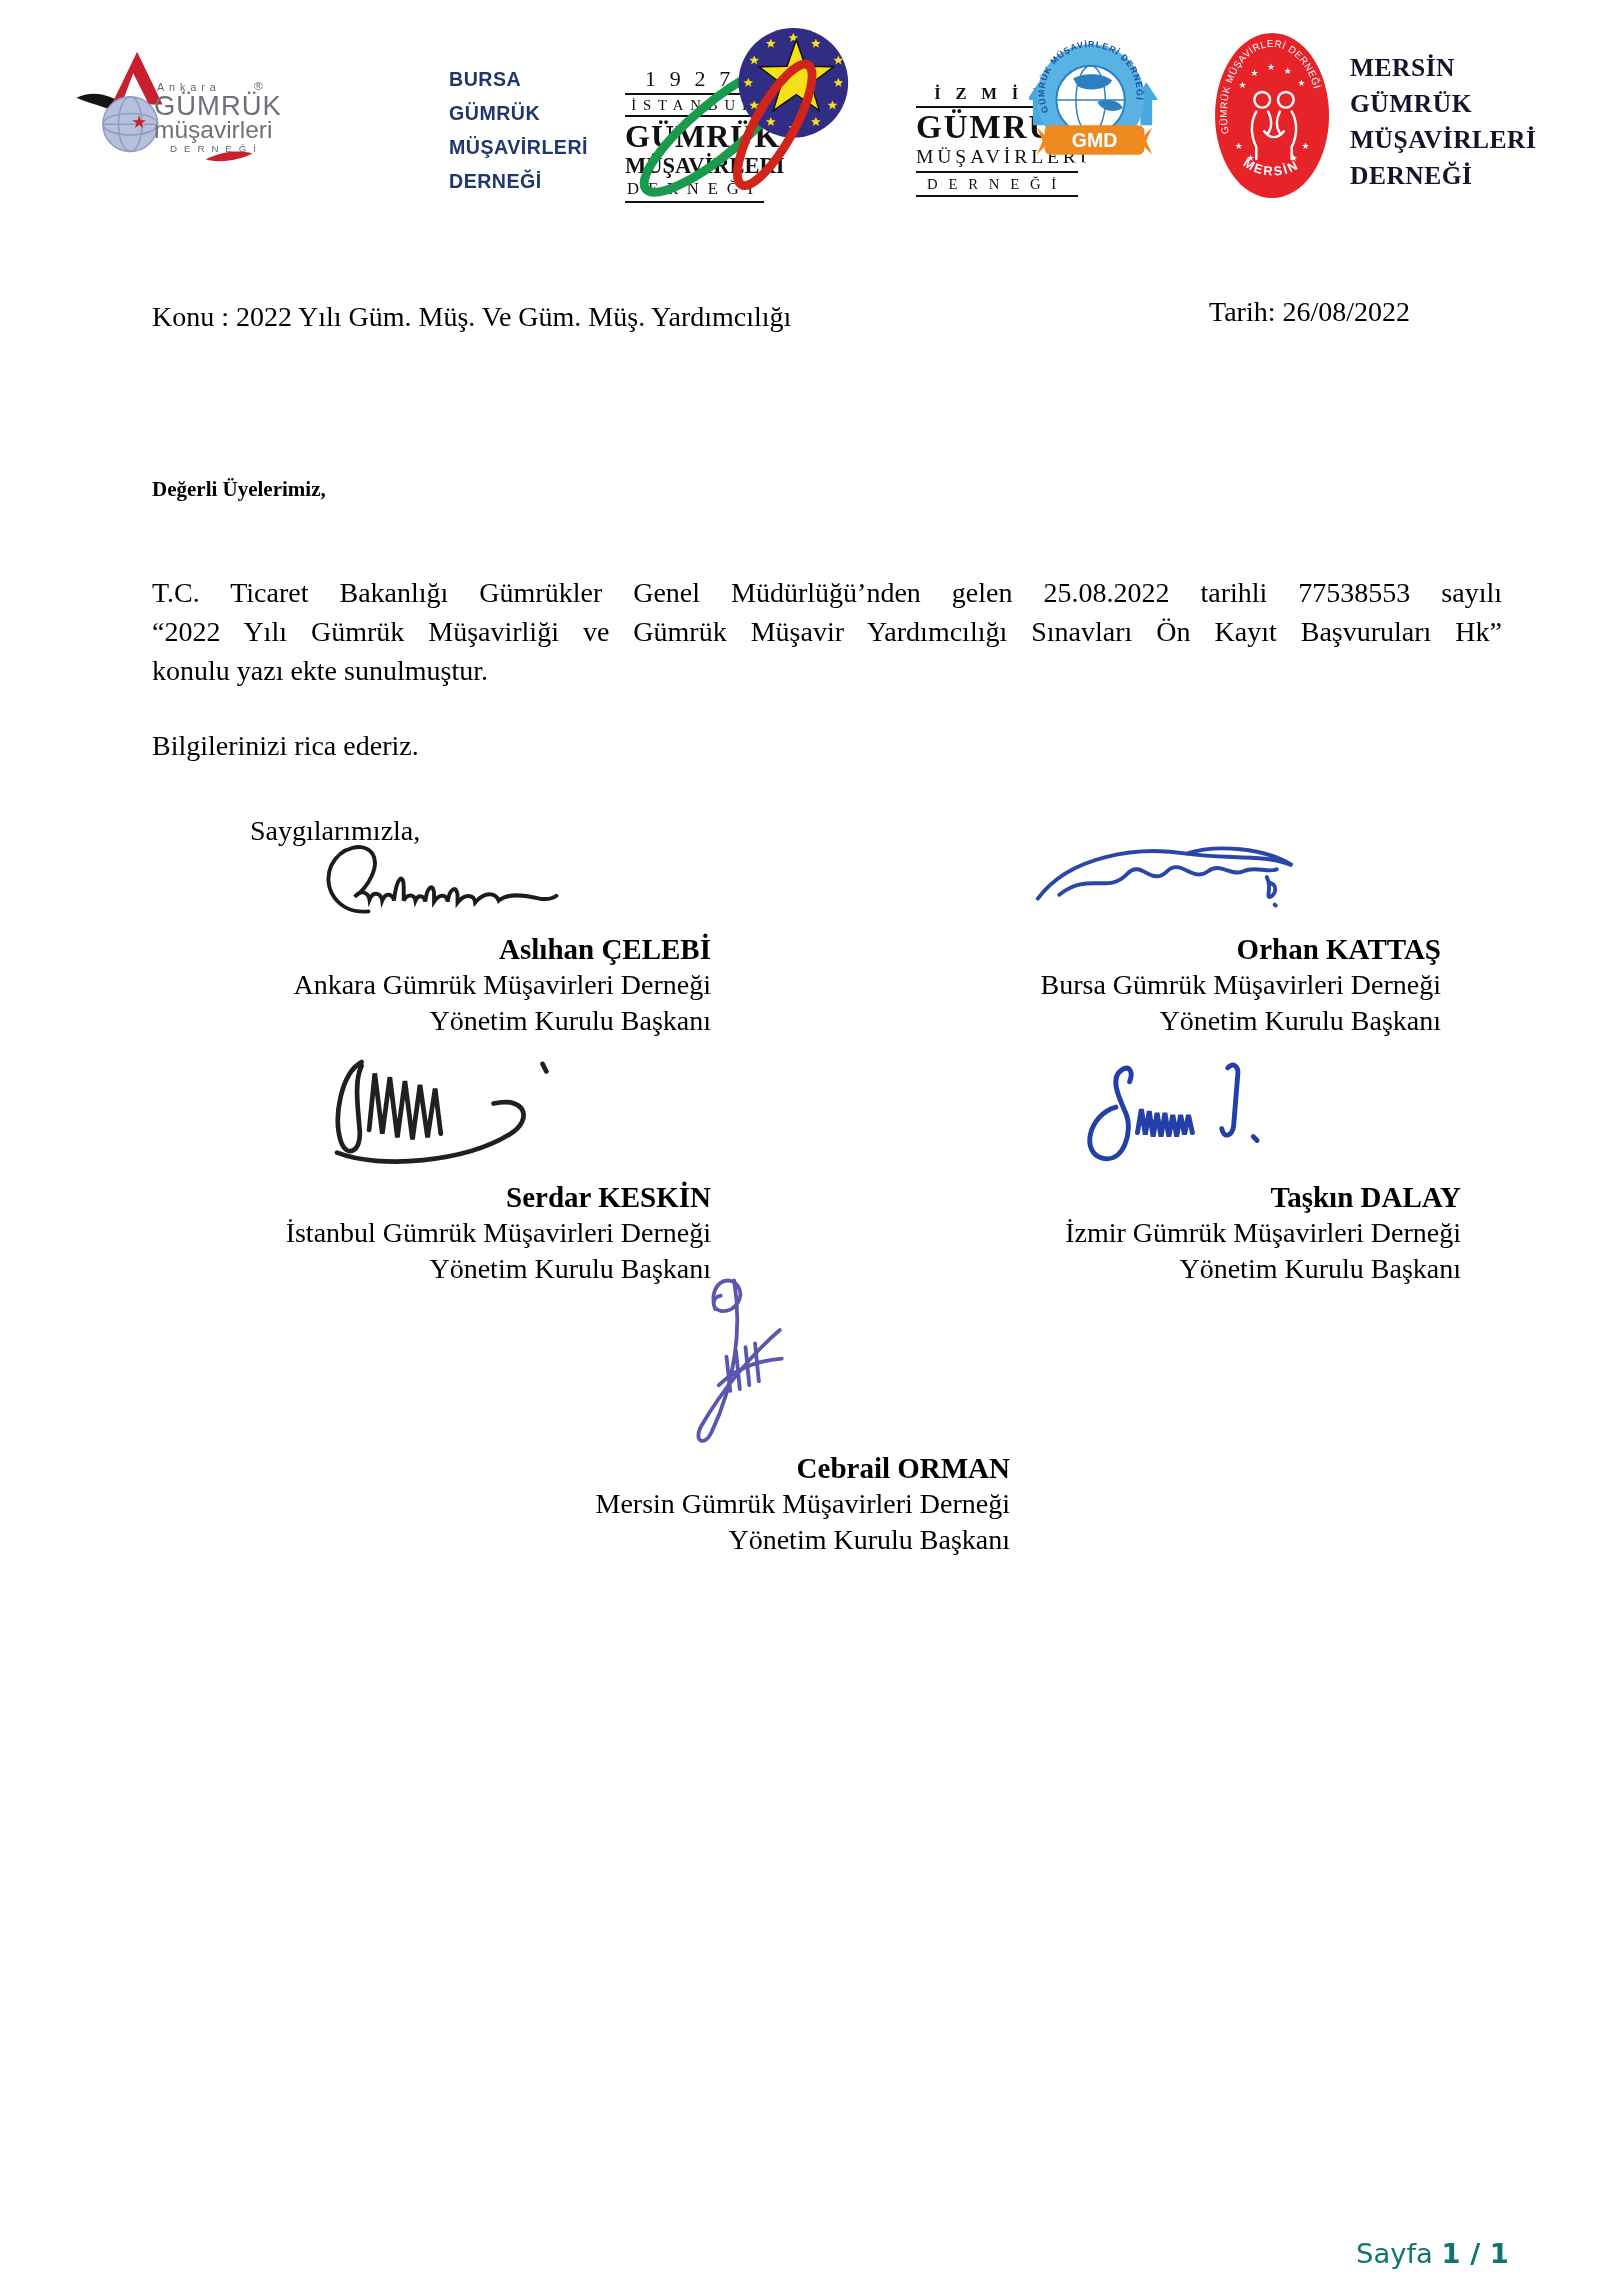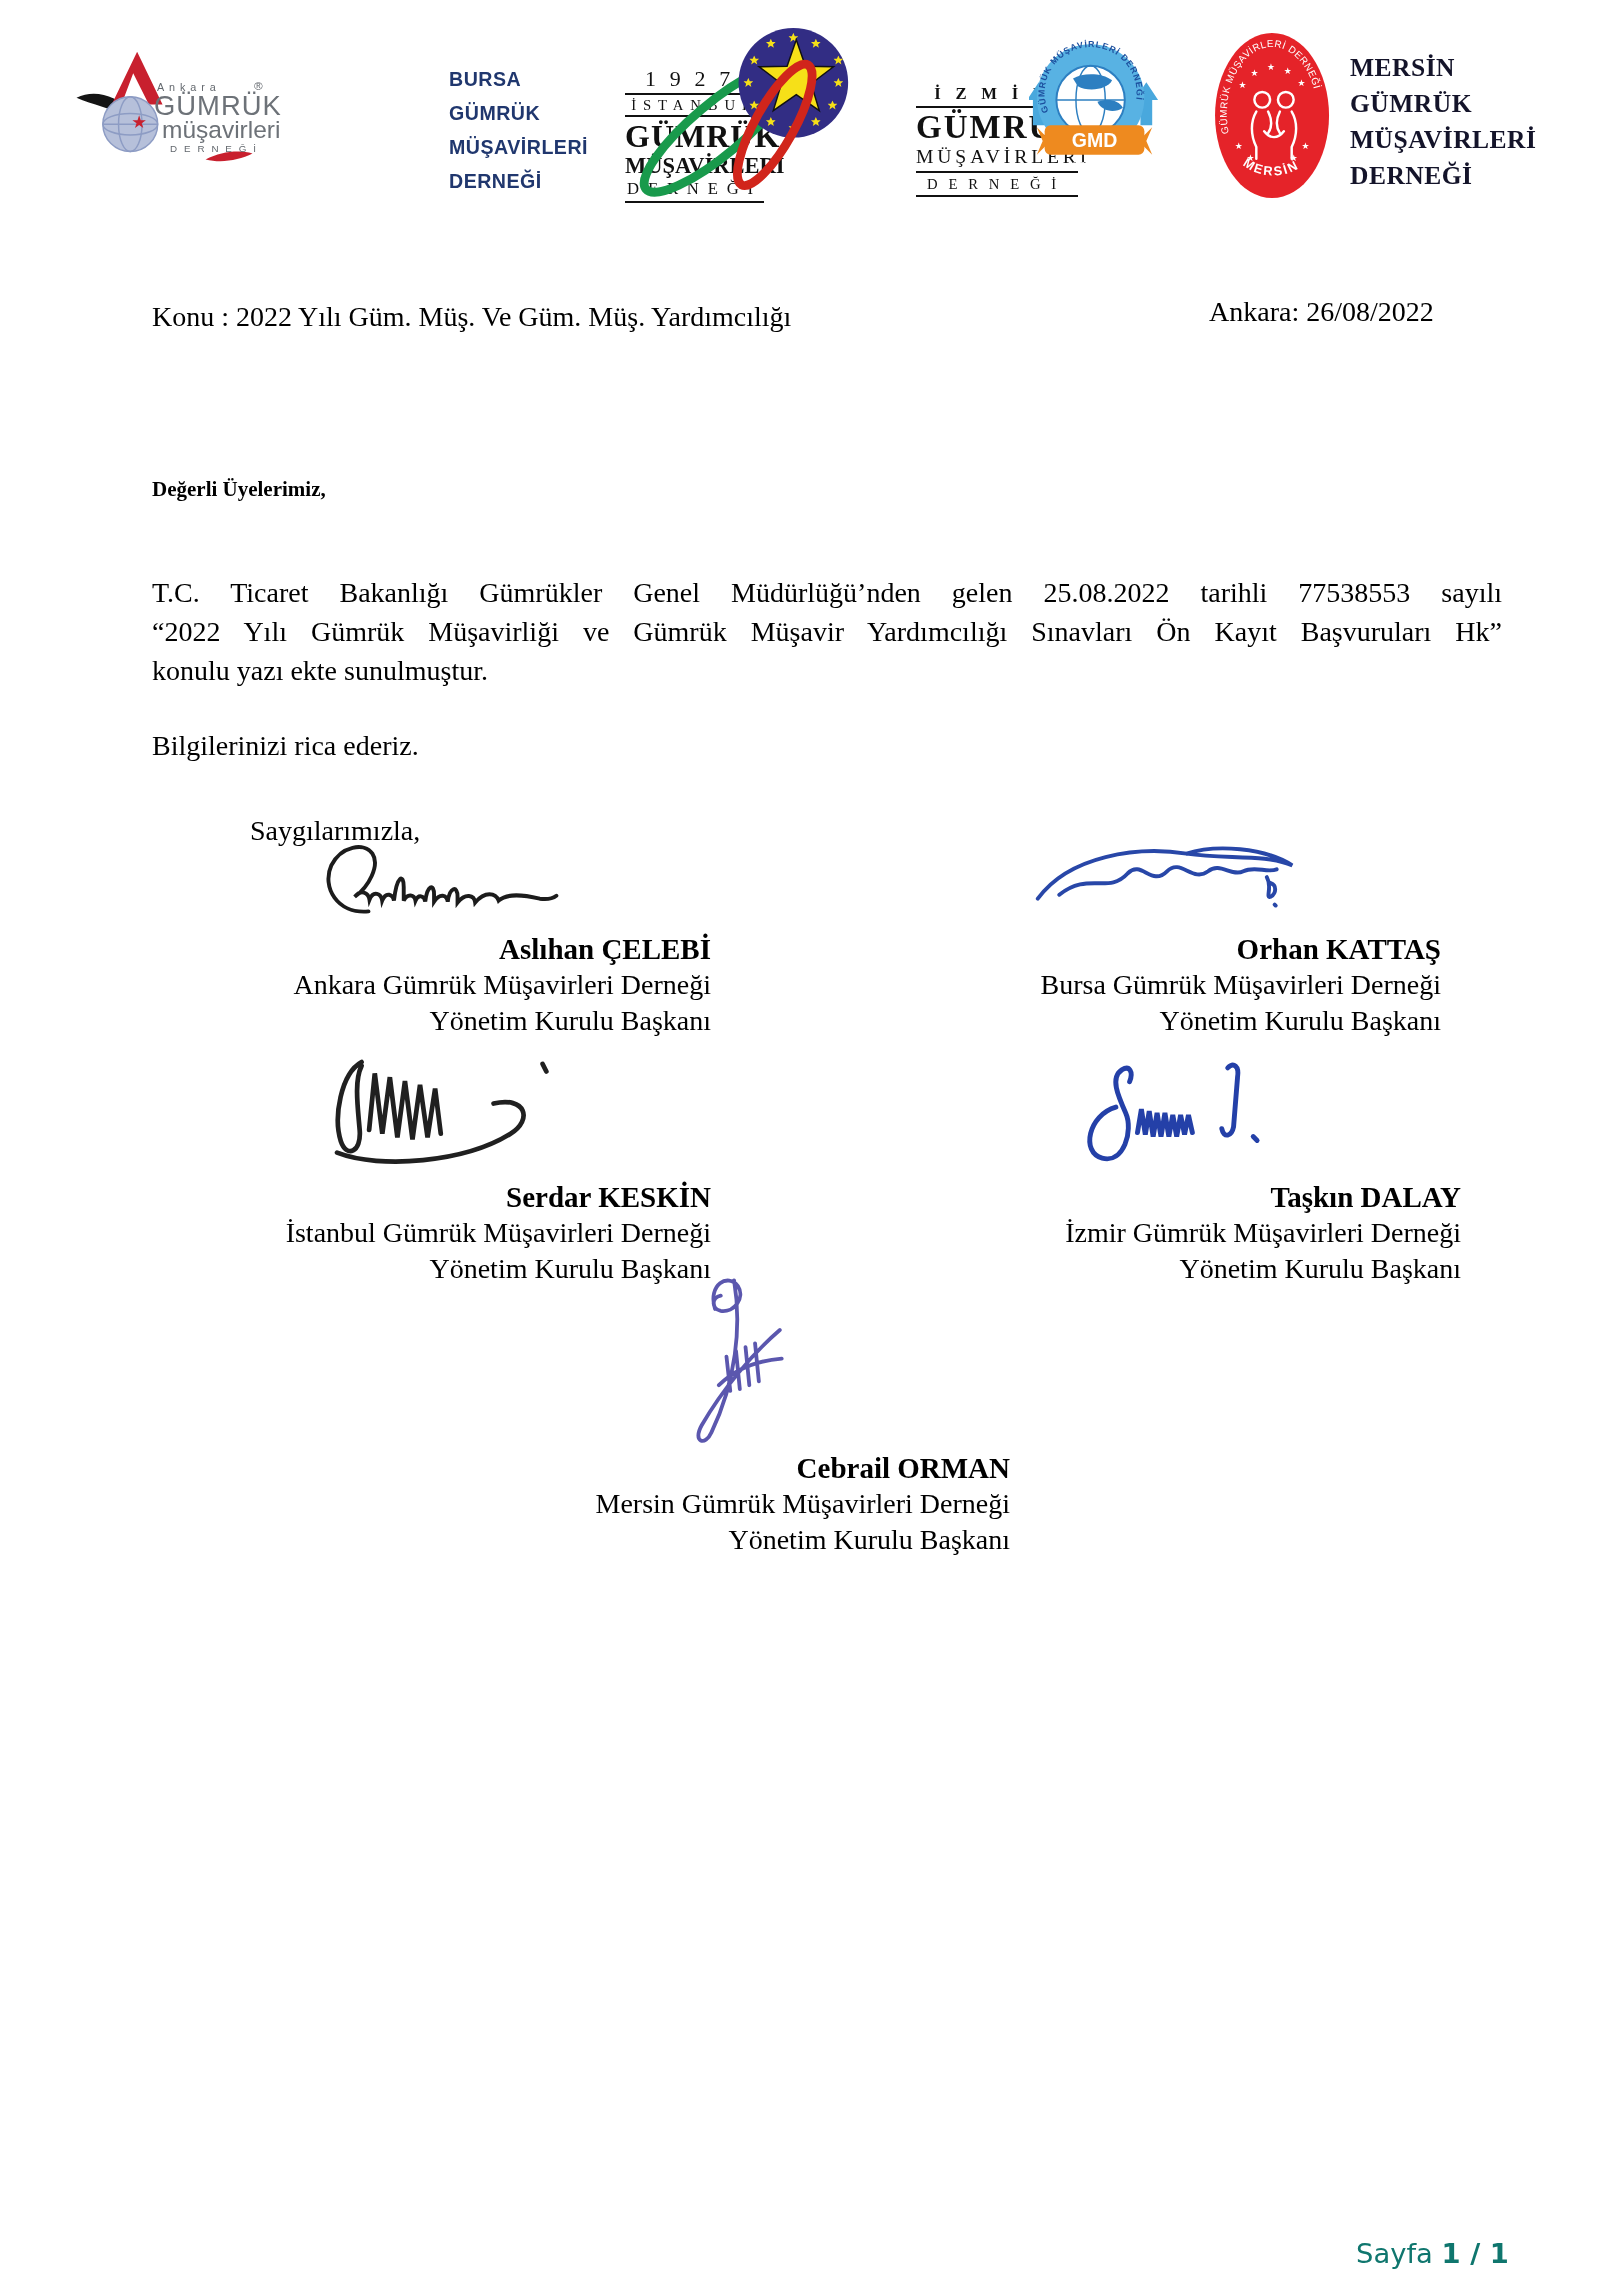--- a/index.html
+++ b/index.html
@@ -79,21 +79,21 @@
       <circle cx="55" cy="82" r="28" fill="#b6c0da" stroke="#8d9cc4" stroke-width="1.5"></circle>
       <ellipse cx="55" cy="82" rx="12" ry="28" fill="none" stroke="#8d9cc4" stroke-width="1.5"></ellipse>
       <ellipse cx="55" cy="82" rx="28" ry="11" fill="none" stroke="#8d9cc4" stroke-width="1.5"></ellipse>
       <line x1="27" y1="82" x2="83" y2="82" stroke="#8d9cc4" stroke-width="1.5"></line>
       <text x="56" y="86" font-size="18" fill="#c8202e">★</text>
       <path d="M132,118 C148,110 166,108 180,112 C166,119 148,122 132,118 Z" fill="#c8202e"></path>
     </svg>
     <div class="abs ank-small" style="left:81px;top:37px;">Ankara</div>
     <div class="abs ank-reg" style="left:178px;top:35px;">®</div>
     <div class="abs ank-big" style="left:78px;top:49px;">GÜMRÜK</div>
-    <div class="abs ank-mid" style="left:86px;top:74px;">müşavirleri</div>
+    <div class="abs ank-mid" style="left:78px;top:74px;">müşavirleri</div>
     <div class="abs ank-dern" style="left:94px;top:99px;">DERNEĞİ</div>
   </div>
 
   <div class="logo" style="left:338px;top:37px;width:211px;height:159px;">
     <div class="bursa-col">
       <div>BURSA</div>
       <div>GÜMRÜK</div>
       <div>MÜŞAVİRLERİ</div>
       <div>DERNEĞİ</div>
     </div>
@@ -197,21 +197,21 @@
       <div>GÜMRÜK</div>
       <div>MÜŞAVİRLERİ</div>
       <div>DERNEĞİ</div>
     </div>
   </div>
 
   <div class="konu">
     <div><span>Konu :</span> <span>2022 Yılı Güm. Müş. Ve Güm. Müş. Yardımcılığı</span></div>
   </div>
   <div class="tarih">
-    <span>Ankara:</span>
+    <span>Tarih:</span>
     <span>26/08/2022</span>
   </div>
 
   <div class="salutation">Değerli Üyelerimiz,</div>
 
   <div class="paragraph">
     <div class="pline">T.C. Ticaret Bakanlığı Gümrükler Genel Müdürlüğü’nden gelen 25.08.2022 tarihli 77538553 sayılı</div>
     <div class="pline">“2022 Yılı Gümrük Müşavirliği ve Gümrük Müşavir Yardımcılığı Sınavları Ön Kayıt Başvuruları Hk”</div>
     <div class="pline last">konulu yazı ekte sunulmuştur.</div>
   </div>

